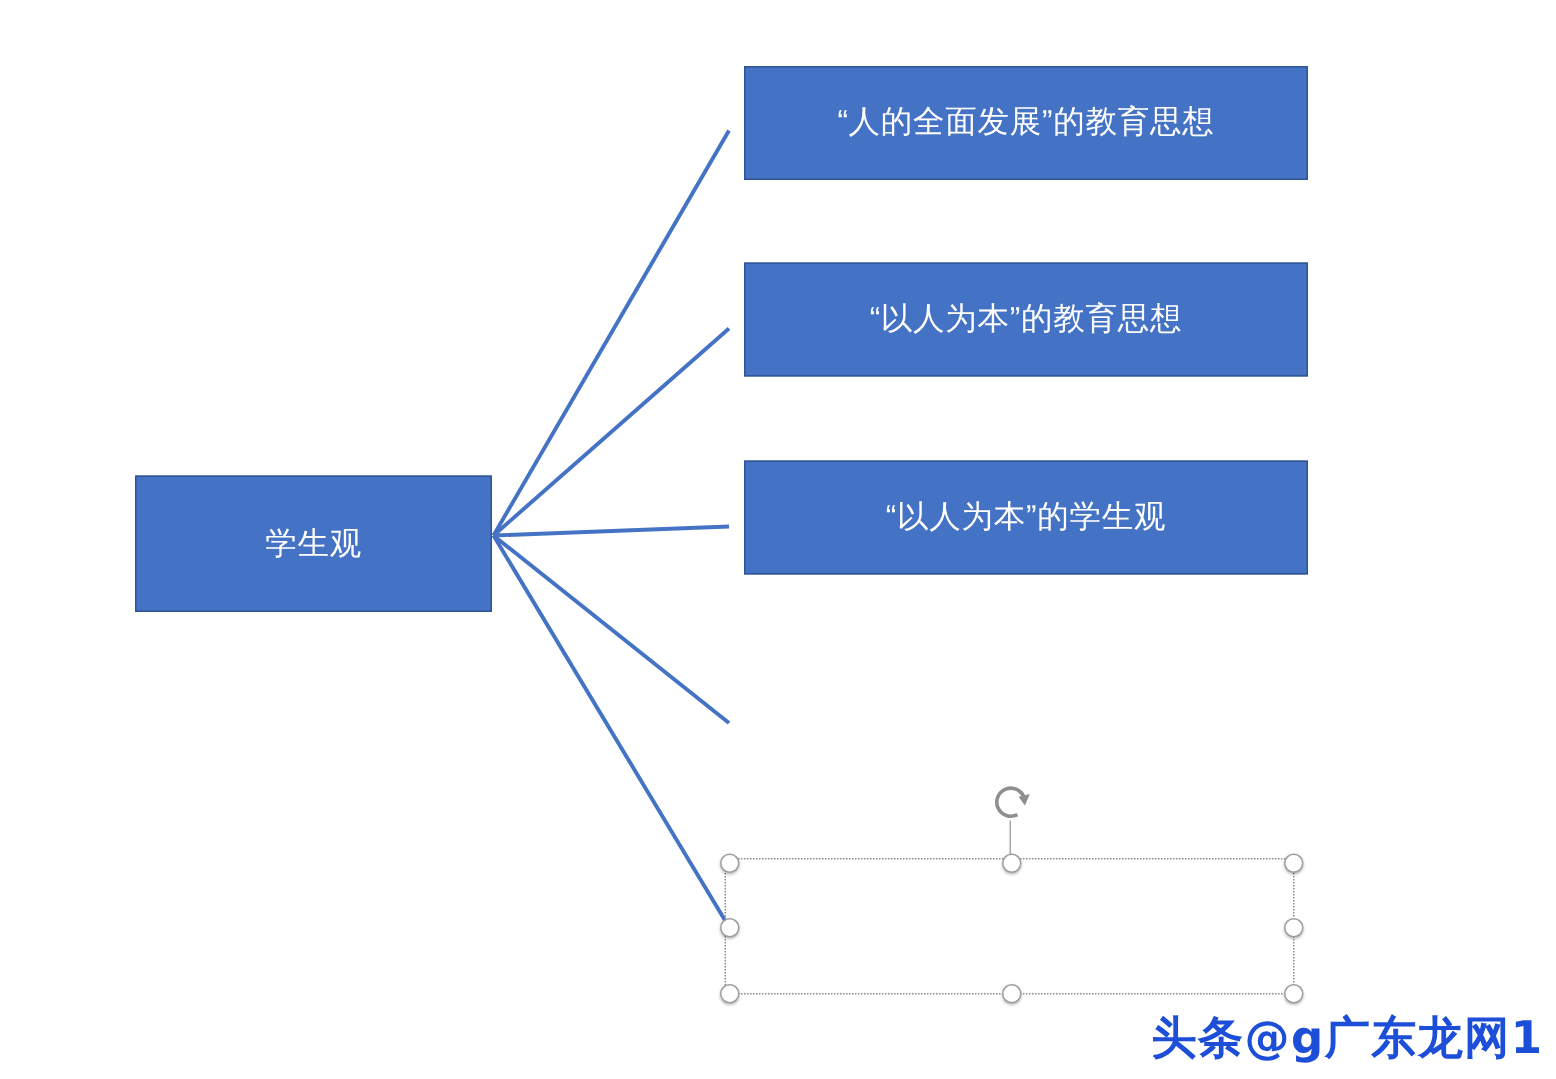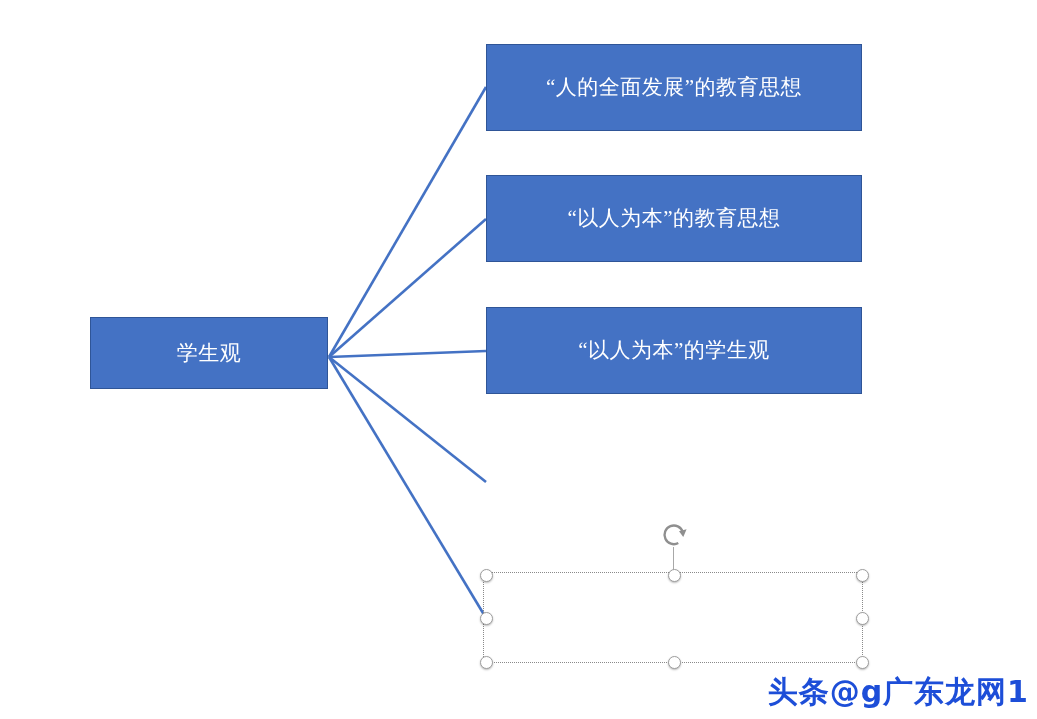--- a/index.html
+++ b/index.html
@@ -8,22 +8,22 @@
     font-family:"Liberation Sans", sans-serif; overflow:hidden;
   }
   .connectors { position:absolute; left:0; top:0; width:1037px; height:719px; }
   .connector { stroke:#4472C4; stroke-width:2.6; }
   .node {
     position:absolute; background:#4472C4; border:1.6px solid #2F5597;
     box-sizing:border-box; color:#ffffff; display:flex;
     align-items:center; justify-content:center; text-align:center;
     font-size:21px; line-height:1.2; letter-spacing:0.5px;
   }
-  .node-root { left:90px; top:317px; width:238px; height:72px; }
-  .node-child { left:486px; width:376px; height:87px;font-family:Liberation Serif, serif; }
+  .node-root { left:90px; top:317px; width:238px; height:91px; }
+  .node-child { left:496px; width:376px; height:76px; }
   .sel-outline {
     position:absolute; left:483px; top:572px; width:380px; height:91px;
     border:1.5px dotted #8a8a8a; box-sizing:border-box; pointer-events:none;
   }
   .handle {
     position:absolute; width:13px; height:13px; border-radius:50%;
     background:#ffffff; border:1.6px solid #9e9e9e; box-sizing:border-box;
     box-shadow:0 1px 2px rgba(0,0,0,0.28);
   }
   .rotate-stem { position:absolute; left:673px; top:547px; width:1px; height:24px; background:#a8a8a8; }

